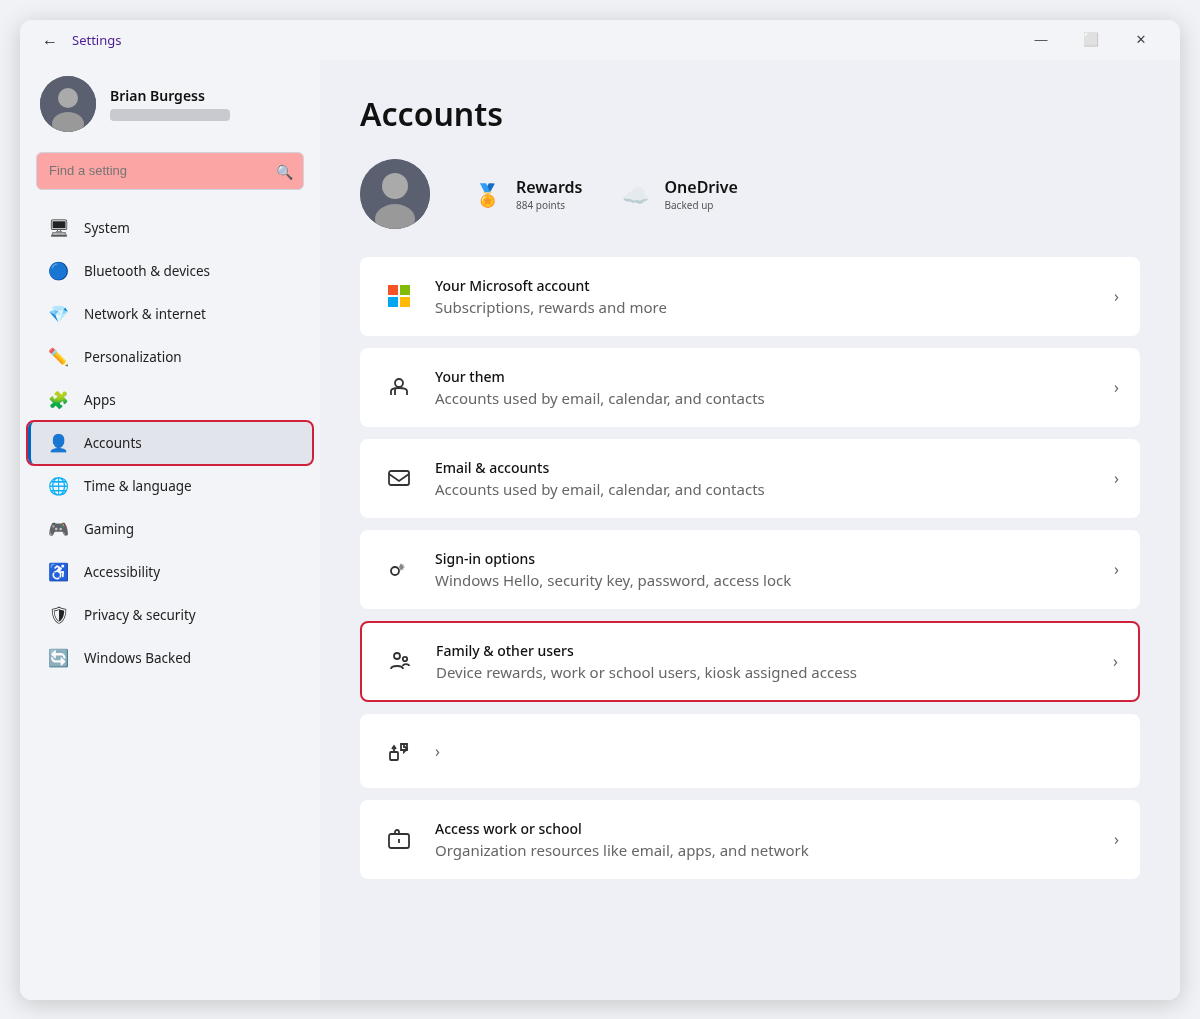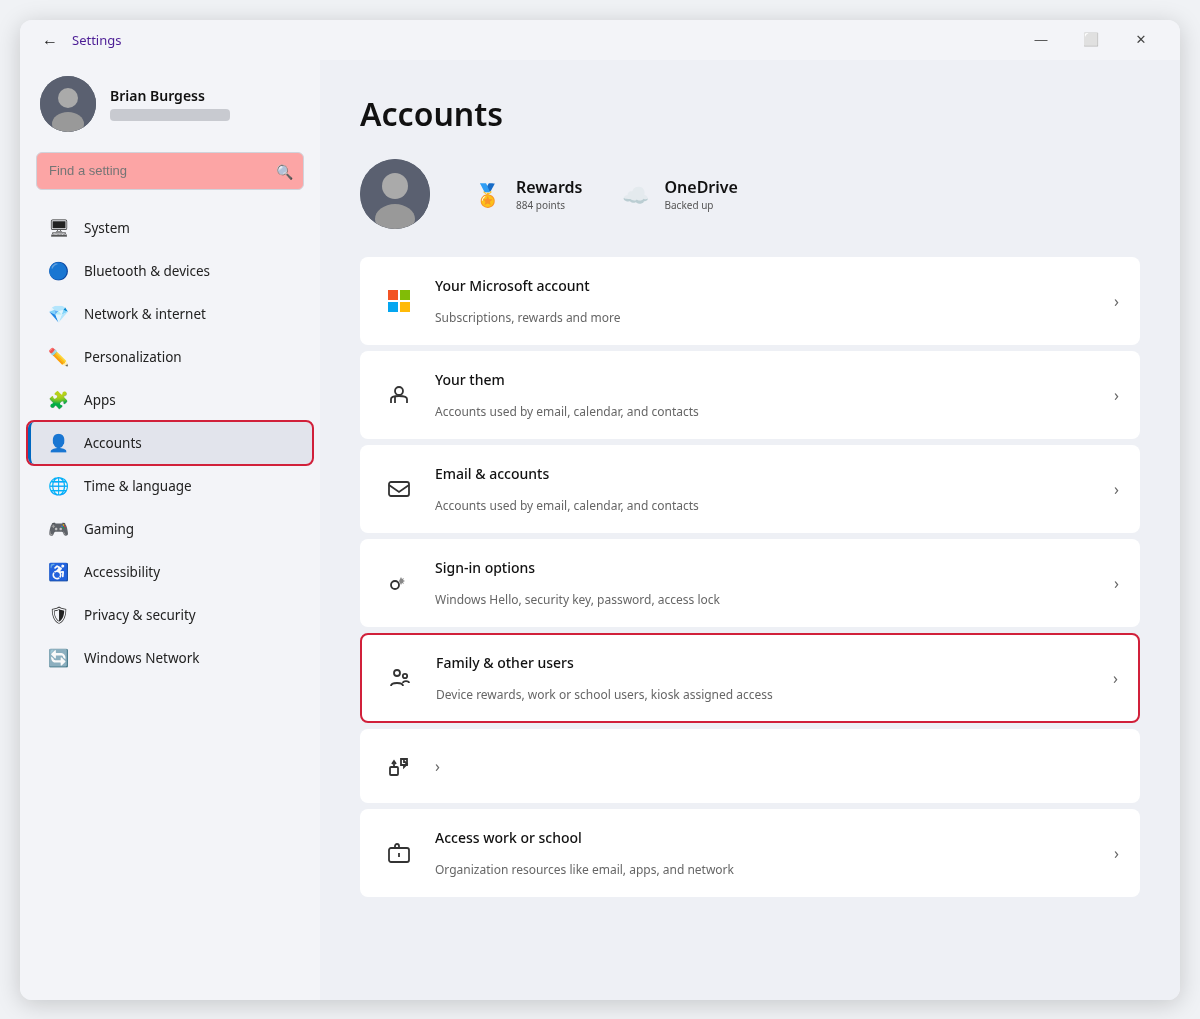--- a/index.html
+++ b/index.html
@@ -183,21 +183,21 @@
     }
     .badge-icon {
       width: 36px; height: 36px;
       display: flex; align-items: center; justify-content: center;
       font-size: 22px;
     }
     .badge-info { display: flex; flex-direction: column; }
     .badge-title { font-size: 16px; font-weight: 600; color: #111; }
     .badge-sub { font-size: 10px; color: #555; }
     
-    .settings-list { display: flex; flex-direction: column; gap: 6px; }
+    .settings-list { display: flex; flex-direction: column; gap: 12px; }
     .settings-row {
       background: #fff;
       border-radius: 8px;
       padding: 18px 20px;
       display: flex;
       align-items: center;
       gap: 18px;
       cursor: pointer;
       transition: background 0.1s;
       border: 1.5px solid transparent;
@@ -207,21 +207,21 @@
     }
     .row-icon {
       width: 36px; height: 36px;
       display: flex; align-items: center; justify-content: center;
       font-size: 22px;
       flex-shrink: 0;
       color: #333;
     }
     .row-text { flex: 1; }
     .row-title { font-size: 14px; font-weight: 500; color: #111; }
-    .row-sub { font-size: 12px; color: #666; margin-top: 14px; }
+    .row-sub { font-size: 15px; color: #666; margin-top: 2px; }
     .row-chevron { color: #666; font-size: 16px; flex-shrink: 0; }
   </style>
 </head>
 <body>
 
 <div class="window">
 
   <div class="title-bar">
     <button class="title-bar-back">←</button>
     <span class="title-bar-title">Settings</span>
@@ -293,21 +293,21 @@
           <div class="nav-item">
     <span class="nav-icon">♿</span>
     <span>Accessibility</span>
   </div>
           <div class="nav-item">
     <span class="nav-icon">🛡</span>
     <span>Privacy &amp; security</span>
   </div>
           <div class="nav-item">
     <span class="nav-icon">🔄</span>
-    <span>Windows Network</span>
+    <span>Windows Backed</span>
   </div>
         </div>
     </div>
 
     <div class="content">
       <h1 class="page-title">Accounts</h1>
 
       <div class="account-hero">
         <div class="hero-avatar">
           <svg width="70" height="70" viewBox="0 0 70 70" fill="none">

